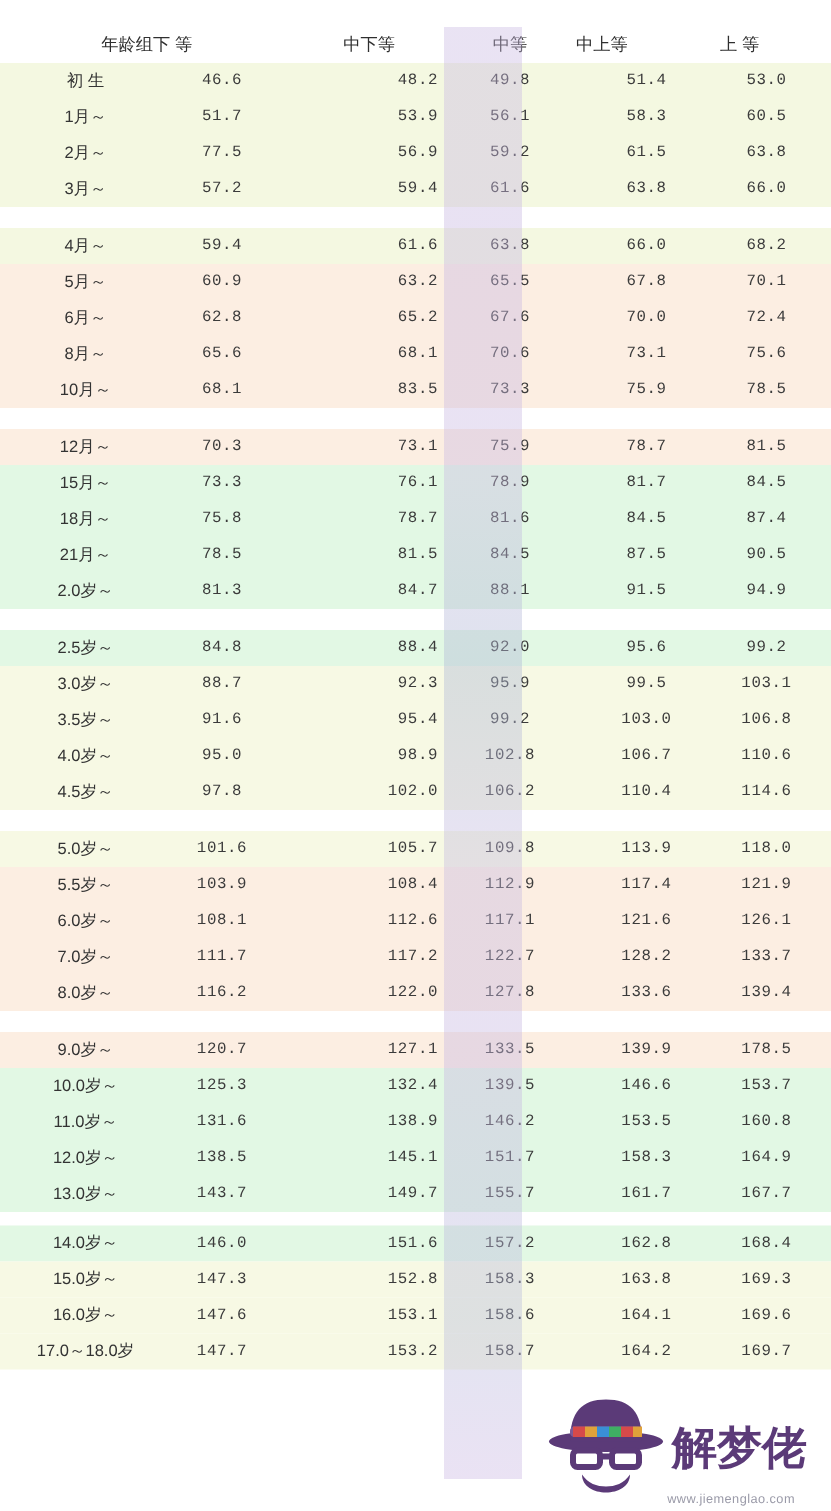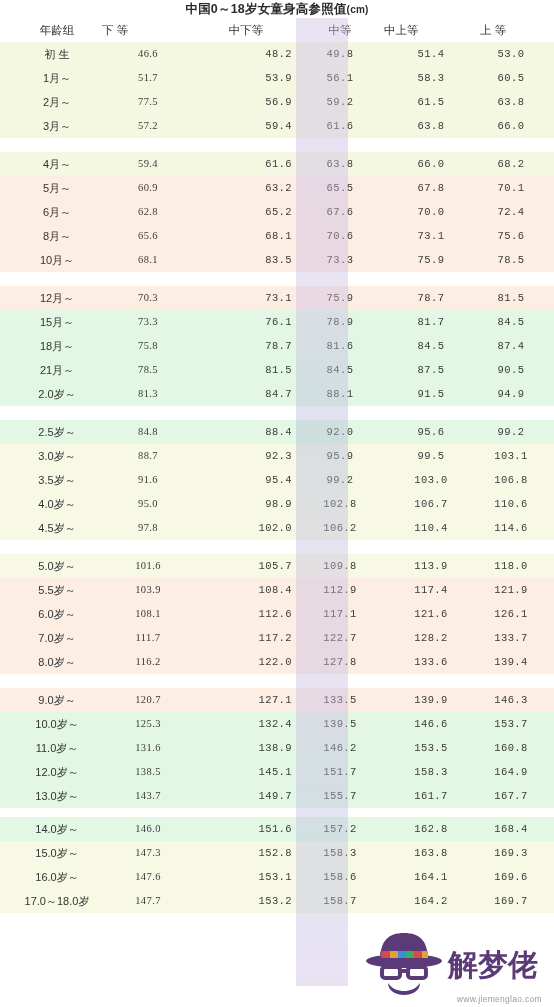--- a/index.html
+++ b/index.html
@@ -87,41 +87,41 @@
   col.c-d4    { width: 96px;  }
   col.c-d5    { width: 74px;  }
 
   thead th {
     font-size: 11.5px;
     color: #2f2f2f;
     background: #ffffff;
     height: 22px;
     line-height: 22px;
   }
-  thead th.h-age { text-align: center;  padding-left: 12px; }
+  thead th.h-age { text-align: right;  padding-left: 12px; }
   thead th.h-d1  { text-align: left; padding-right: 6px; }
   thead th.h-d2  { text-align: center; padding-right: 4px; }
   thead th.h-d3  { text-align: center; }
   thead th.h-d4  { text-align: left; padding-right: 2px; }
   thead th.h-d5  { text-align: left; padding-right: 12px; }
 
   tbody td.age {
     text-align: center;
     padding-left: 12px;
     font-size: 11px;
     color: #333;
   }
   tbody td.num {
     text-align: center;
     font-family: "Liberation Mono", "DejaVu Sans Mono", monospace;
     font-size: 10.5px;
     color: #3b3b3b;
     letter-spacing: .4px;
   }
-  tbody td.n1 { padding-right: 6px; font-family: Liberation Serif, serif; }
+  tbody td.n1 { padding-right: 6px; }
   tbody td.n2 { padding-right: 4px; text-align: right; }
   tbody td.n4 { padding-right: 2px; }
   tbody td.n5 { padding-right: 12px; }
 
   
   tr.band-yellow td { background-color: #f4f8e1; }
   tr.band-peach  td { background-color: #fceee2; }
   tr.band-green  td { background-color: #e2f8e4; }
   tr.band-cream  td { background-color: #f7f9e4; }
 
@@ -143,36 +143,33 @@
     position: absolute;
     right: 6px;
     bottom: 2px;
     width: 186px;
     height: 78px;
     z-index: 6;
     pointer-events: none;
   }
   .wm-site {
     position: absolute;
-    right: 12px;
+    right: 24px;
     bottom: 3px;
     font-size: 8.5px;
     color: #9a9aa8;
     letter-spacing: .3px;
     z-index: 7;
   }
 </style>
 </head>
 <body>
 
 <div id="sheet">
 
-  <div class="title">
-    <span>中国0～18岁女童身高参照值</span><span class="unit">(cm)</span>
-  </div>
 
   <div class="hl-col"></div>
 
   <table class="grid">
     <colgroup>
       <col class="c-age">
         <col class="c-d1">
         <col class="c-d2">
         <col class="c-d3">
         <col class="c-d4">
@@ -395,21 +392,21 @@
         </tr>
         <tr class="spacer">
           <td colspan="6"></td>
         </tr>
         <tr class="band-peach">
           <td class="age">9.0岁～</td>
           <td class="num n1">120.7</td>
           <td class="num n2">127.1</td>
           <td class="num n3">133.5</td>
           <td class="num n4">139.9</td>
-          <td class="num n5">146.3</td>
+          <td class="num n5">178.5</td>
         </tr>
         <tr class="band-green">
           <td class="age">10.0岁～</td>
           <td class="num n1">125.3</td>
           <td class="num n2">132.4</td>
           <td class="num n3">139.5</td>
           <td class="num n4">146.6</td>
           <td class="num n5">153.7</td>
         </tr>
         <tr class="band-green">

